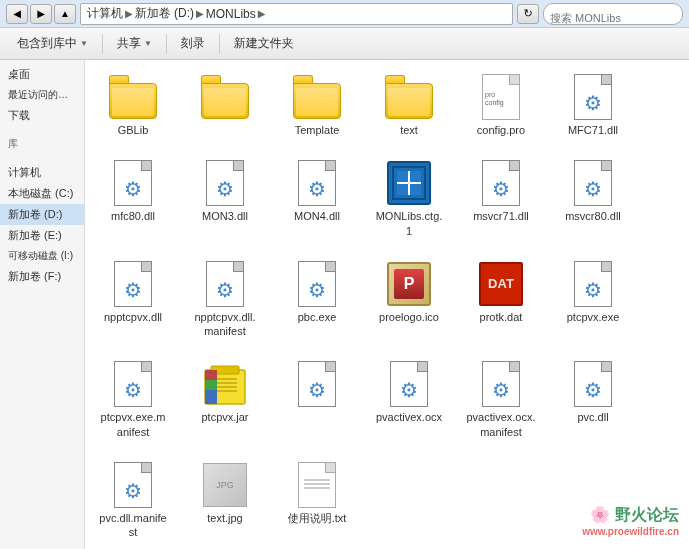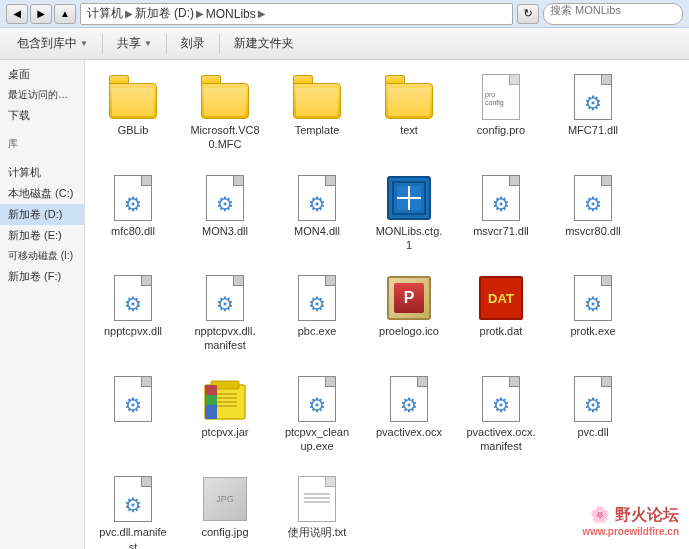--- a/index.html
+++ b/index.html
@@ -15,21 +15,21 @@
       width: 22px; height: 20px; background: linear-gradient(to bottom, #f5f5f5, #ddd);
       border: 1px solid #aaa; border-radius: 3px; cursor: pointer; display: flex; align-items: center; justify-content: center; font-size: 10px;
     }
     .breadcrumb-bar {
       flex: 1; height: 22px; background: white; border: 1px solid #aaa; border-radius: 2px;
       display: flex; align-items: center; padding: 0 6px; gap: 2px; font-size: 12px; color: #333;
     }
     .breadcrumb-sep { color: #666; font-size: 10px; }
     .search-box {
       width: 140px; height: 22px; background: white; border: 1px solid #aaa; border-radius: 10px;
-      display: flex; align-items: flex-start; padding: 0 6px; gap: 4px;
+      display: flex; align-items: flex-end; padding: 0 6px; gap: 4px;
     }
     .search-box input { border: none; outline: none; font-size: 11px; color: #999; background: transparent; flex: 1; }
     .refresh-btn { width: 22px; height: 20px; background: linear-gradient(to bottom, #f5f5f5, #ddd); border: 1px solid #aaa; border-radius: 3px; cursor: pointer; display: flex; align-items: center; justify-content: center; font-size: 11px; }
 
     
     .toolbar {
       display: flex; align-items: center; background: linear-gradient(to bottom, #f8f8f8, #e8e8e8);
       border-bottom: 1px solid #ccc; padding: 3px 8px; gap: 2px; height: 32px;
     }
     .toolbar-btn {
@@ -175,21 +175,20 @@
       </div>
       <div class="file-item">
         <div class="icon">
           <div class="folder-icon">
               <div class="folder-tab"></div>
               <div class="folder-body">
                 <div class="folder-body-inner"></div>
               </div>
             </div>
         </div>
-        <span class="label">Microsoft.VC80.MFC</span>
       </div>
       <div class="file-item">
         <div class="icon">
           <div class="folder-icon">
               <div class="folder-tab"></div>
               <div class="folder-body">
                 <div class="folder-body-inner"></div>
               </div>
             </div>
         </div>
@@ -319,42 +318,43 @@
         <div class="icon">
           <div style="width:44px;height:44px;background:linear-gradient(135deg,#e8d4a0,#c8b060);border:2px solid #a08840;border-radius:3px;position:relative;display:flex;align-items:center;justify-content:center;">
             <div style="width:30px;height:30px;background:linear-gradient(to bottom,#d44,#922);border-radius:2px;display:flex;align-items:center;justify-content:center;color:white;font-size:16px;font-weight:bold;">P</div>
           </div>
         </div>
         <span class="label">proelogo.ico</span>
       </div>
 
       <div class="file-item">
         <div class="icon">
-          <div class="dat-icon" style="display:flex;align-items:center;justify-content:center;background:#cc2200;color:#fde047;font-size:13px;font-weight:bold;border:2px solid #991100;border-radius:2px;width:44px;height:44px;">DAT</div>
+          <div class="dat-icon" style="display:flex;align-items:center;justify-content:center;background:#cc2200;color:#e5e5e5;font-size:13px;font-weight:bold;border:2px solid #991100;border-radius:2px;width:44px;height:44px;">DAT</div>
         </div>
         <span class="label">protk.dat</span>
       </div>
 
       <div class="file-item">
         <div class="icon">
           <div style="width:38px;height:46px;background:white;border:1px solid #888;position:relative;">
             <div style="position:absolute;top:0;right:0;width:10px;height:10px;background:#ccc;border-left:1px solid #888;border-bottom:1px solid #888;"></div>
             <div style="position:absolute;bottom:4px;left:50%;transform:translateX(-50%);font-size:20px;color:#4488cc;">⚙</div>
           </div>
         </div>
-        <span class="label">protk.exe</span>
-      </div>
-
-      <div class="file-item">
-        <div class="icon">
-          <div style="width:38px;height:46px;background:white;border:1px solid #888;position:relative;">
-            <div style="position:absolute;top:0;right:0;width:10px;height:10px;background:#ccc;border-left:1px solid #888;border-bottom:1px solid #888;"></div>
-            <div style="position:absolute;bottom:4px;left:50%;transform:translateX(-50%);font-size:20px;color:#4488cc;">⚙</div>
-          </div>
-        </div>
+        <span class="label">ptcpvx.exe</span>
+      </div>
+
+      <div class="file-item">
+        <div class="icon">
+          <div style="width:38px;height:46px;background:white;border:1px solid #888;position:relative;">
+            <div style="position:absolute;top:0;right:0;width:10px;height:10px;background:#ccc;border-left:1px solid #888;border-bottom:1px solid #888;"></div>
+            <div style="position:absolute;bottom:4px;left:50%;transform:translateX(-50%);font-size:20px;color:#4488cc;">⚙</div>
+          </div>
+        </div>
+        <span class="label">ptcpvx.exe.manifest</span>
       </div>
 
       <div class="file-item">
         <div class="icon">
           <div style="width:44px;height:44px;display:flex;align-items:center;justify-content:center;">
             <svg width="44" height="44" viewBox="0 0 44 44">
               <rect x="2" y="8" width="40" height="34" rx="2" fill="#f5e030" stroke="#c8b000" stroke-width="1.5"></rect>
               <rect x="8" y="4" width="28" height="8" rx="1" fill="#e0c000" stroke="#c8a000" stroke-width="1"></rect>
 
               <rect x="10" y="16" width="24" height="2" fill="#a07000" opacity="0.4"></rect>
@@ -372,21 +372,20 @@
         <span class="label">ptcpvx.jar</span>
       </div>
 
       <div class="file-item">
         <div class="icon">
           <div style="width:38px;height:46px;background:white;border:1px solid #888;position:relative;">
             <div style="position:absolute;top:0;right:0;width:10px;height:10px;background:#ccc;border-left:1px solid #888;border-bottom:1px solid #888;"></div>
             <div style="position:absolute;bottom:4px;left:50%;transform:translateX(-50%);font-size:20px;color:#4488cc;">⚙</div>
           </div>
         </div>
-        <span class="label">ptcpvx_cleanup.exe</span>
       </div>
 
       <div class="file-item">
         <div class="icon">
           <div style="width:38px;height:46px;background:white;border:1px solid #888;position:relative;">
             <div style="position:absolute;top:0;right:0;width:10px;height:10px;background:#ccc;border-left:1px solid #888;border-bottom:1px solid #888;"></div>
             <div style="position:absolute;bottom:4px;left:50%;transform:translateX(-50%);font-size:20px;color:#4488cc;">⚙</div>
           </div>
         </div>
         <span class="label">pvactivex.ocx</span>
@@ -419,37 +418,37 @@
             <div style="position:absolute;bottom:4px;left:50%;transform:translateX(-50%);font-size:20px;color:#4488cc;">⚙</div>
           </div>
         </div>
         <span class="label">pvc.dll.manifest</span>
       </div>
 
       <div class="file-item">
         <div class="icon">
           <div style="width:44px;height:44px;background:linear-gradient(135deg,#e0e0e0,#c0c0c0);border:1px solid #aaa;display:flex;align-items:center;justify-content:center;font-size:9px;color:#888;">JPG</div>
         </div>
-        <span class="label">config.jpg</span>
+        <span class="label">text.jpg</span>
       </div>
 
       <div class="file-item">
         <div class="icon">
           <div style="width:38px;height:46px;background:white;border:1px solid #aaa;position:relative;">
             <div style="position:absolute;top:0;right:0;width:10px;height:10px;background:#ddd;border-left:1px solid #aaa;border-bottom:1px solid #aaa;"></div>
             <div style="padding:2px;margin-top:12px;font-size:7px;color:#555;line-height:1.3;">
               <div style="height:2px;background:#ccc;margin:2px 3px;"></div>
               <div style="height:2px;background:#ccc;margin:2px 3px;"></div>
               <div style="height:2px;background:#ccc;margin:2px 3px;"></div>
             </div>
           </div>
         </div>
         <span class="label">使用说明.txt</span>
       </div>
 
     </div>
 
     <div class="watermark" style="position:absolute;bottom:12px;right:10px;text-align:right;">
-      <div style="font-size:16px;color:#b91c1c;font-weight:bold;">🌸 野火论坛</div>
+      <div style="font-size:16px;color:#15803d;font-weight:bold;">🌸 野火论坛</div>
       <div style="font-size:10px;color:#e84343;">www.proewildfire.cn</div>
     </div>
   </div>
 </div>
 
 </body></html>

